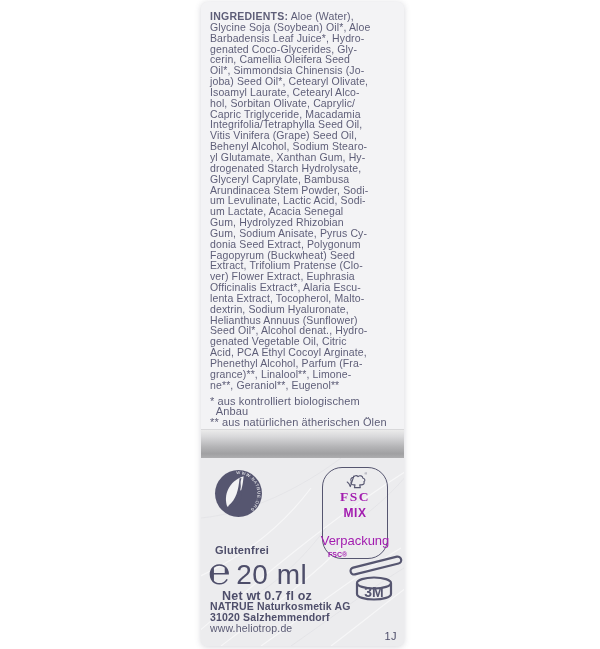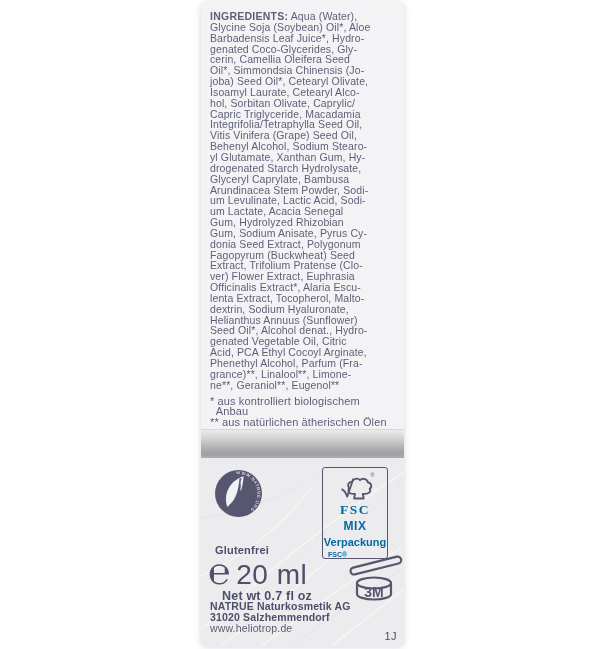--- a/index.html
+++ b/index.html
@@ -31,28 +31,28 @@
   }
   
   .sec-bottom{
     position:absolute;left:0;top:456px;width:203px;height:188px;
     background:#ececee;color:#4e4e6a;
   }
   .texture{position:absolute;left:0;top:0;}
   .natrue{position:absolute;left:13px;top:11px;width:49px;height:49px;}
   .fsc{
     position:absolute;left:121px;top:9px;width:66px;height:92px;box-sizing:border-box;
-    border:1.6px solid #565670;border-radius:3px;
+    border:1.6px solid #565670;border-radius:20px;
     display:flex;flex-direction:column;align-items:center;
-    color:#0369a1;
+    color:#a21caf;
   }
   .fsc-tree{margin-top:3px;}
   .fsc-word{font-family:"Liberation Serif",serif;font-weight:bold;font-size:13.5px;letter-spacing:1.5px;line-height:12px;}
   .fsc-mix{font-size:12px;font-weight:bold;letter-spacing:.5px;margin-top:3px;}
-  .fsc-verp{font-size:11px;font-weight:bold;margin-top:3px;}
+  .fsc-verp{font-size:13px;font-weight:normal;margin-top:13px;}
   .fsc-tm{font-size:7px;font-weight:bold;align-self:flex-start;margin:3px 0 0 5px;}
   .glutenfree{position:absolute;left:14px;top:86px;font-size:11px;font-weight:bold;letter-spacing:.2px;}
   .volume{position:absolute;left:7px;top:97px;}
   .vol-row{display:flex;align-items:baseline;}
   .e-sign{font-size:37px;line-height:34px;font-weight:normal;}
   .vol-amount{font-size:28px;line-height:30px;margin-left:6px;letter-spacing:.5px;}
   .net-wt{font-size:12.5px;font-weight:bold;letter-spacing:.2px;margin-top:-1px;margin-left:14px;}
   .pao{position:absolute;left:141px;top:97px;}
   .pao text{font-family:"Liberation Sans",sans-serif;}
   .maker{position:absolute;left:9px;top:143px;font-size:10.5px;line-height:10.9px;letter-spacing:.15px;}
@@ -60,21 +60,21 @@
   .website{font-weight:normal;color:#5a5a74;}
   .batch{position:absolute;right:7px;bottom:4px;font-size:11px;letter-spacing:.5px;}
 </style>
 </head>
 <body>
 
 <div id="stage">
   <div id="box">
 
     <div class="sec-ingredients">
-      <div class="ing-line1"><b>INGREDIENTS:</b><span> Aqua (Water),</span></div>
+      <div class="ing-line1"><b>INGREDIENTS:</b><span> Aloe (Water),</span></div>
       <div class="ing-lines">Glycine Soja (Soybean) Oil*, Aloe
 Barbadensis Leaf Juice*, Hydro-
 genated Coco-Glycerides, Gly-
 cerin, Camellia Oleifera Seed
 Oil*, Simmondsia Chinensis (Jo-
 joba) Seed Oil*, Cetearyl Olivate,
 Isoamyl Laurate, Cetearyl Alco-
 hol, Sorbitan Olivate, Caprylic/
 Capric Triglyceride, Macadamia
 Integrifolia/Tetraphylla Seed Oil,

